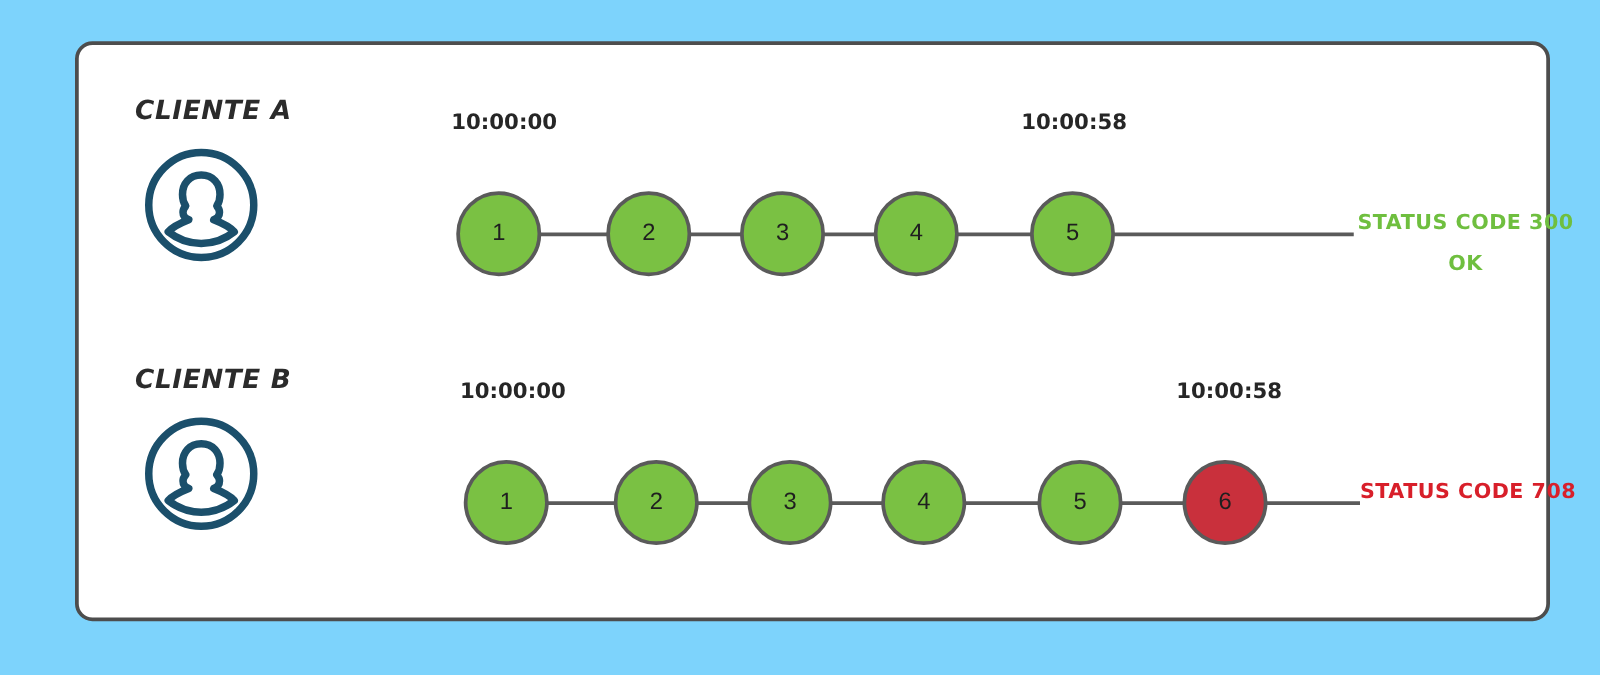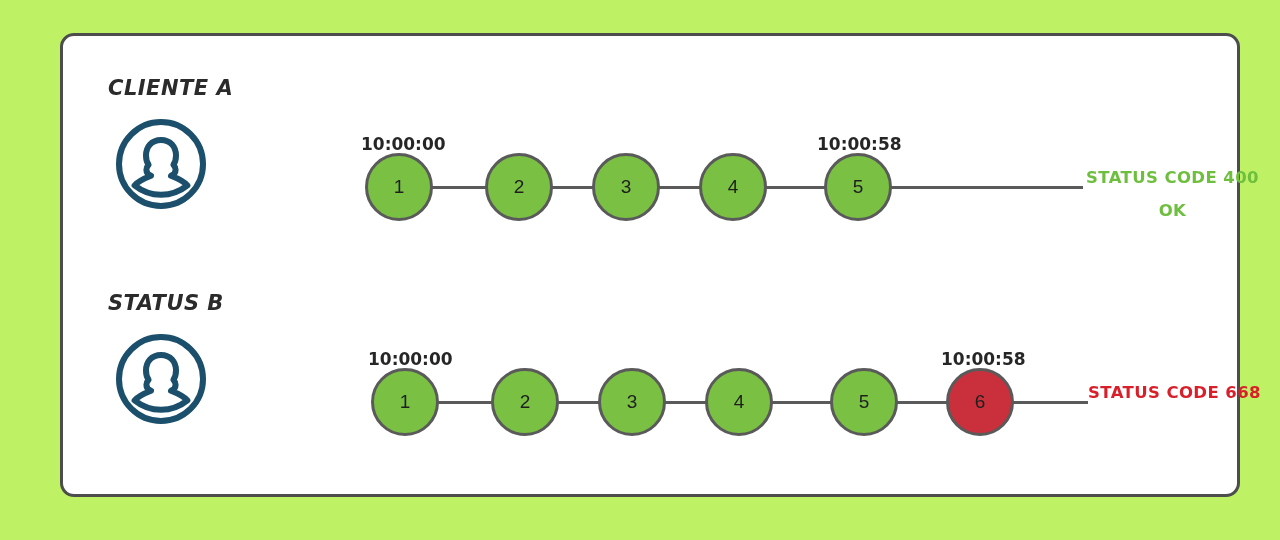--- a/index.html
+++ b/index.html
@@ -12,21 +12,21 @@
     height: 540px;
     font-family: "Liberation Sans", sans-serif;
     overflow: hidden;
     position: relative;
   }
 
   #canvas {
     position: relative;
     width: 1280px;
     height: 540px;
-    background: #bef264;
+    background: #7dd3fc;
   }
 
   
   .panel {
     position: absolute;
     left: 60px;
     top: 33px;
     width: 1180px;
     height: 464px;
     box-sizing: border-box;
@@ -80,21 +80,20 @@
 
   
   .tstamp {
     position: absolute;
     top: 12px;
     font-family: "DejaVu Sans", sans-serif;
     font-weight: 700;
     font-size: 17px;
     color: #262626;
     white-space: nowrap;
-    margin-top: 46px;
   }
 
   
   .trackline {
     position: absolute;
     height: 3px;
     background: #5a5a5a;
     top: 110px;
   }
 
@@ -166,30 +165,30 @@
 
         <div class="trackline" style="left:90px; width:690px;"></div>
 
         <div class="node" style="left:62px;">1</div>
         <div class="node" style="left:182px;">2</div>
         <div class="node" style="left:289px;">3</div>
         <div class="node" style="left:396px;">4</div>
         <div class="node" style="left:521px;">5</div>
 
         <div class="status ok" style="left:783px; top:92px;">
-          <div class="line1">STATUS CODE 400</div>
+          <div class="line1">STATUS CODE 300</div>
           <div class="line2">OK</div>
         </div>
 
       </div>
     </div>
 
     <div class="row row-b">
 
-      <div class="client-label">STATUS B</div>
+      <div class="client-label">CLIENTE B</div>
 
       <div class="avatar">
         <svg viewBox="0 0 92 92" xmlns="http://www.w3.org/2000/svg">
           <circle cx="46" cy="46" r="42" fill="none" stroke="#1b4f6b" stroke-width="6"></circle>
           <path d="M46 22 c-9.5 0 -15 7 -15 15.5 c0 4.4 1.2 7.3 2.6 9.3
                    c-1.4 1.6 -2.2 3.2 -2.2 4.9 c0 3.3 2.3 5.1 4.6 6.1
                    c-5.6 2.2 -12.6 5.4 -16.4 9.6
                    a42 42 0 0 0 52.8 0
                    c-3.8 -4.2 -10.8 -7.4 -16.4 -9.6
                    c2.3 -1 4.6 -2.8 4.6 -6.1 c0 -1.7 -0.8 -3.3 -2.2 -4.9
@@ -206,20 +205,20 @@
         <div class="trackline" style="left:95px; width:690px;"></div>
 
         <div class="node" style="left:68px;">1</div>
         <div class="node" style="left:188px;">2</div>
         <div class="node" style="left:295px;">3</div>
         <div class="node" style="left:402px;">4</div>
         <div class="node" style="left:527px;">5</div>
         <div class="node err" style="left:643px;">6</div>
 
         <div class="status err" style="left:785px; top:92px;">
-          <div class="line1">STATUS CODE 668</div>
+          <div class="line1">STATUS CODE 708</div>
         </div>
 
       </div>
     </div>
 
   </div>
 </div>
 
 </body></html>

